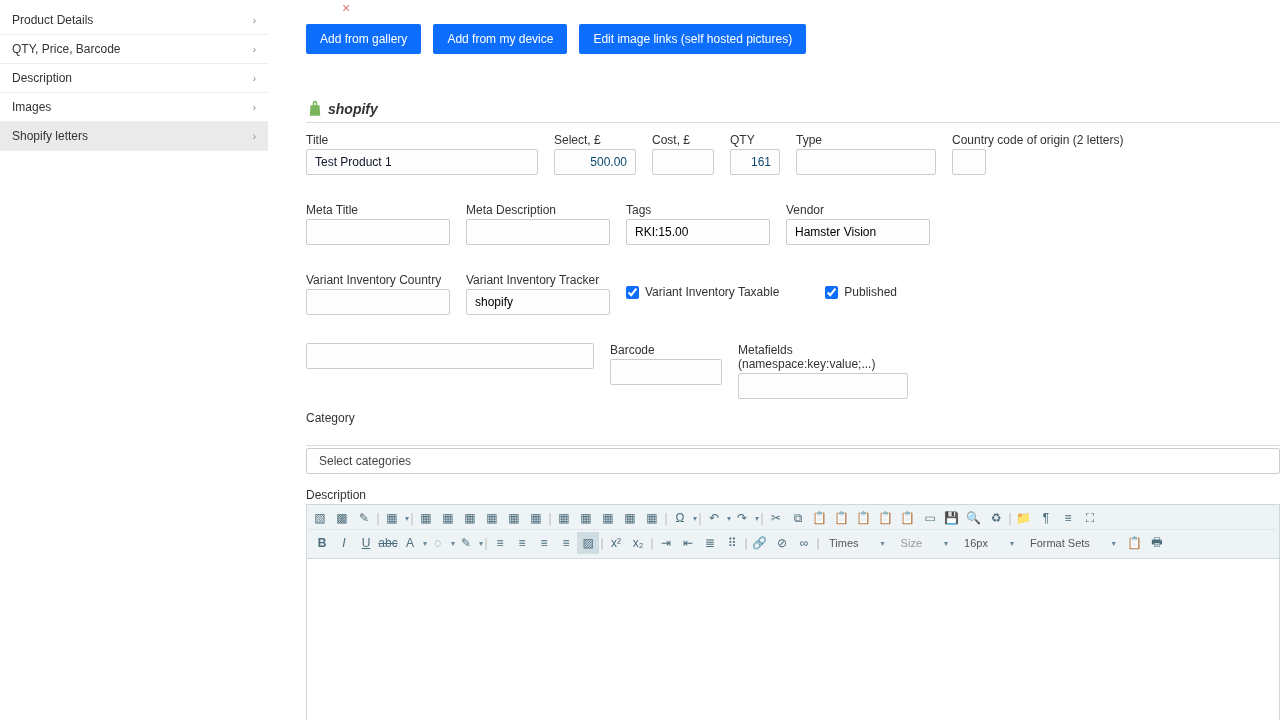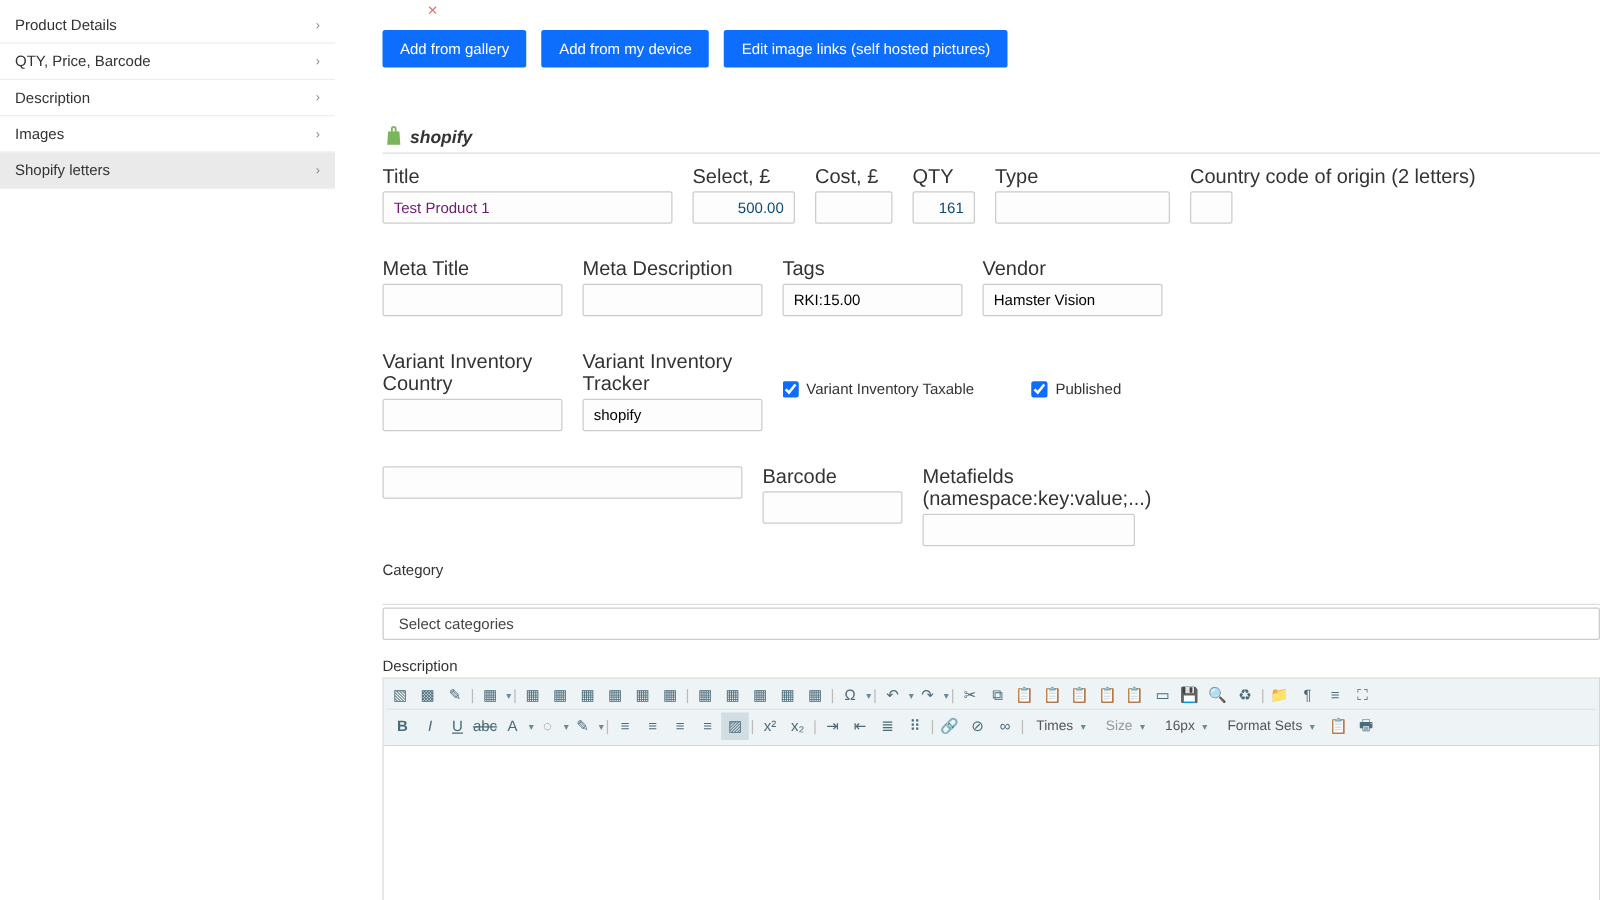--- a/index.html
+++ b/index.html
@@ -10,33 +10,33 @@
 .side-item.active { background: #eaeaea; }
 .main { flex: 1; padding: 0 0 40px 38px; }
 .top-buttons { display: flex; gap: 12px; margin-top: 8px; margin-bottom: 8px; }
 .btn-blue { background: #0d6efd; color: #fff; border: none; border-radius: 2px; padding: 8px 14px; font-size: 12px; cursor: pointer; }
 .close-x { color: #e57373; font-size: 14px; margin: 0 0 2px 36px; cursor: pointer; }
 .shopify-header { display: flex; align-items: center; gap: 4px; margin-top: 46px; border-bottom: 1px solid #ddd; padding-bottom: 4px; }
 .bag-icon { width: 18px; height: 18px; }
 .shopify-text { font-weight: 700; font-size: 14px; font-style: italic; }
 .form-grid { display: flex; flex-wrap: wrap; gap: 14px 16px; margin-top: 10px; }
 .field { display: flex; flex-direction: column; }
-.field label { font-size: 16px; color: #333; margin-bottom: 2px; }
+.field label { font-size: 12px; color: #333; margin-bottom: 2px; }
 .field input[type=text] { height: 26px; border: 1px solid #ccc; border-radius: 2px; padding: 0 8px; font-size: 12px; background: #fdfdfd; }
 .field input.right { text-align: right; color: #0c4a6e; }
-.field input.placeholder { color: #701a75; }
+.field input.placeholder { color: #0f172a; }
 .chk-row { display: flex; align-items: center; gap: 6px; padding-bottom: 4px; }
 .chk-row input { accent-color: #0d6efd; }
 .cat-line { border-bottom: 1px solid #ddd; margin-top: 12px; padding-bottom: 20px; }
 .cat-box { border: 1px solid #ccc; border-radius: 2px; height: 26px; display: flex; align-items: center; padding: 0 12px; color: #444; margin-top: 2px; }
 .desc-label { margin-top: 14px; font-size: 12px; }
 .editor { border: 1px solid #cfd8dc; margin-top: 2px; }
 .toolbar { background: #eef3f5; border-bottom: 1px solid #cfd8dc; display: flex; flex-wrap: wrap; align-items: center; padding: 2px; gap: 0; }
 .tb { width: 22px; height: 22px; display: flex; align-items: center; justify-content: center; color: #4a6b7a; font-size: 12px; cursor: pointer; }
-.tb.wide { width: auto; padding: 0 8px; gap: 4px; font-size: 11px; color: #555; }
+.tb.wide { width: auto; padding: 0 8px; gap: 20px; font-size: 11px; color: #555; }
 .tb.sep { width: 6px; color: #bbb; cursor: default; }
 .tb.active { background: #d0dde3; }
 .row2 { width: 100%; display: flex; align-items: center; padding: 2px; border-top: 1px solid #dfe7ea; }
 .editor-body { height: 180px; background: #fff; }
 .chev { color: #888; font-size: 10px; }
 .drop-tri { font-size: 8px; color: #6a8a99; margin-left: 2px; }
 svg { display: block; }
 </style>
 </head>
 <body>

